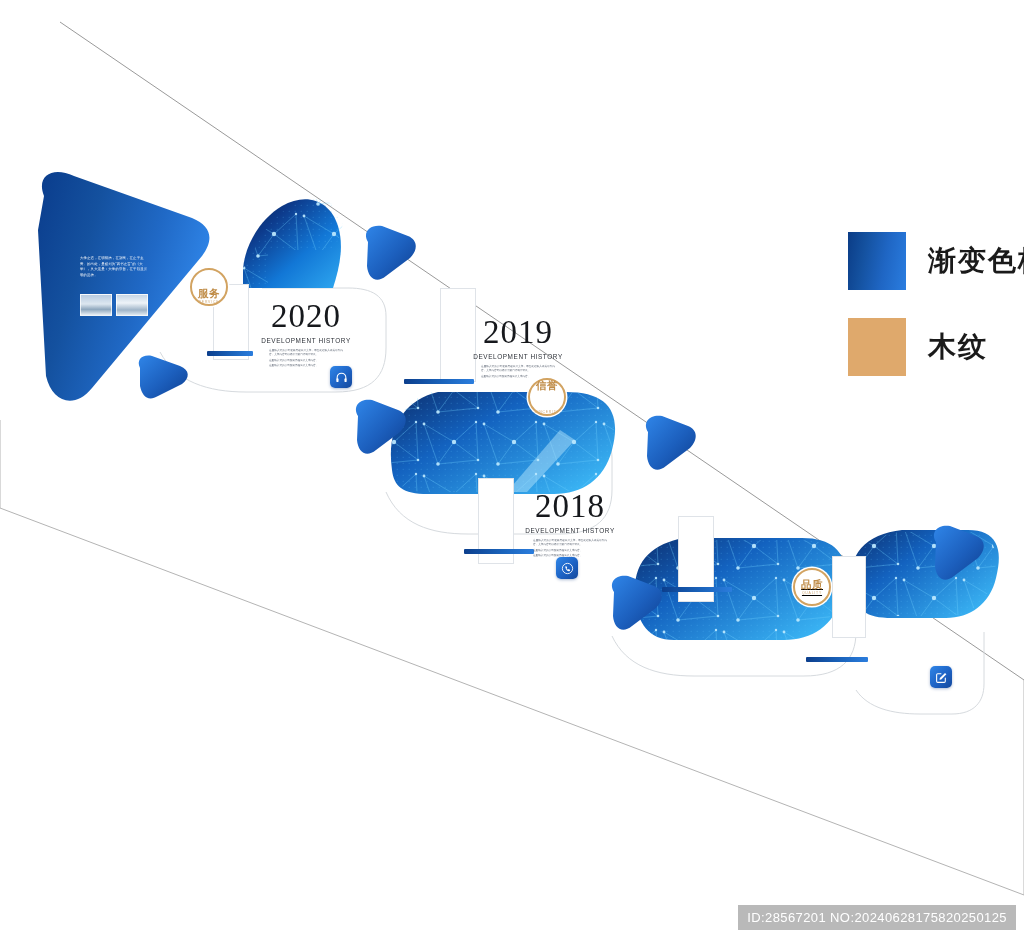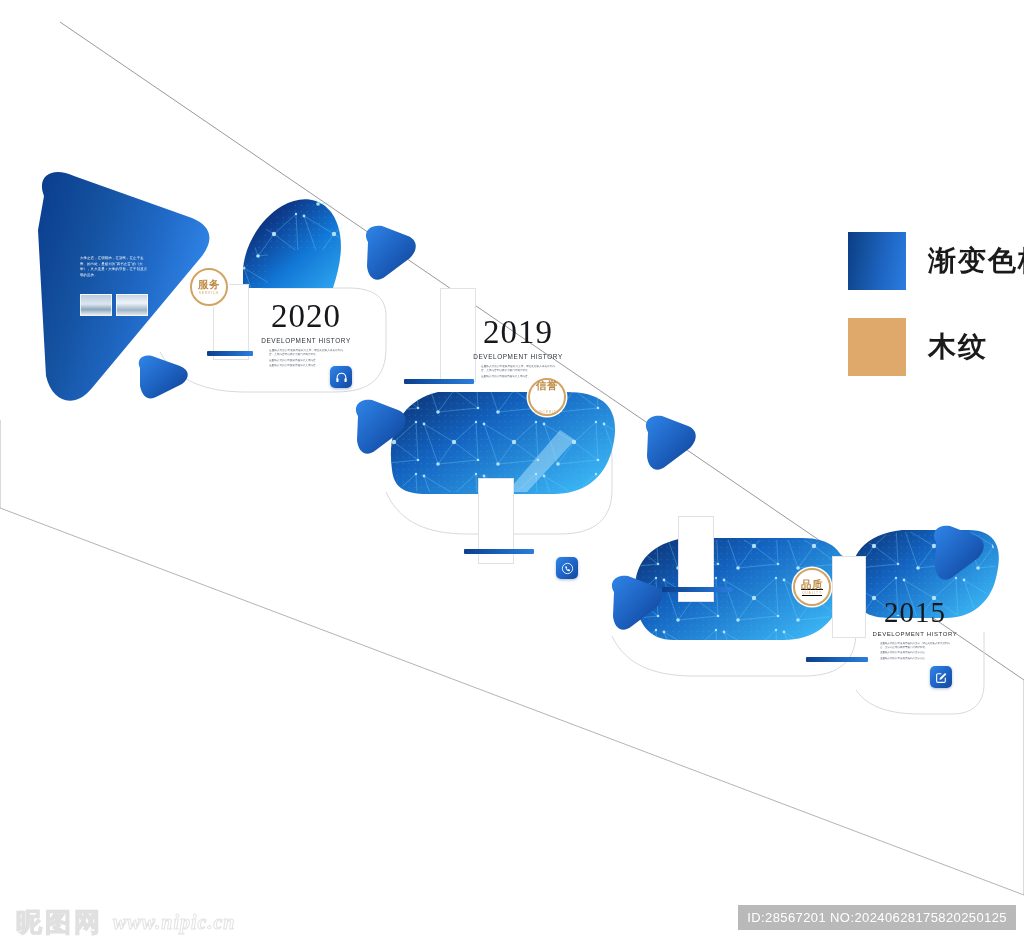--- a/index.html
+++ b/index.html
@@ -278,21 +278,21 @@
   <div class="year-block" style="left:258px; top:300px; width:96px;">
     <div class="year-num" style="font-size:33px;">2020</div>
     <div class="year-sub" style="font-size:6.4px;">DEVELOPMENT HISTORY</div>
     <div class="year-body" style="width:74px; font-size:2.6px;">
       <p>这里输入您的公司发展历程简介文字，请在此处输入相关说明内容，文字内容可以根据需要自行调整替换。</p>
       <p>这里输入您的公司发展历程简介文字内容。</p>
       <p>这里输入您的公司发展历程简介文字内容。</p>
     </div>
   </div>
 
-  <div class="badge" style="left:190px; top:268px;">
+  <div class="badge" style="left:190px; top:268px;justify-content:flex-end;">
     <span class="badge-cn">服务</span>
     <span class="badge-en">SERVICE</span>
   </div>
 
   <div class="app-icon" style="left:330px; top:366px;">
     <svg width="13" height="13" viewBox="0 0 24 24" fill="none" stroke="#ffffff" stroke-width="2" stroke-linecap="round" stroke-linejoin="round">
       <path d="M4 14v-2a8 8 0 0 1 16 0v2"></path>
       <rect x="2.5" y="13.5" width="4" height="7" rx="1.6" fill="#ffffff" stroke="none"></rect>
       <rect x="17.5" y="13.5" width="4" height="7" rx="1.6" fill="#ffffff" stroke="none"></rect>
     </svg>
@@ -311,67 +311,63 @@
   </div>
 
   <div class="badge" style="left:528px; top:378px;justify-content:space-between;">
     <span class="badge-cn">信誉</span>
     <span class="badge-en">SINCERITY</span>
   </div>
 
   <div class="paper-card" style="left:478px; top:478px; width:36px; height:86px;"></div>
   <div class="accent-bar" style="left:464px; top:549px; width:70px;"></div>
 
+  <div class="year-block" style="left:522px; top:490px; width:96px;">
+    <div class="year-num" style="font-size:33px;">2018</div>
+    <div class="year-sub" style="font-size:6.4px;">DEVELOPMENT HISTORY</div>
+    <div class="year-body" style="width:74px; font-size:2.6px;">
+      <p>这里输入您的公司发展历程简介文字，请在此处输入相关说明内容，文字内容可以根据需要自行调整替换。</p>
+      <p>这里输入您的公司发展历程简介文字内容。</p>
+      <p>这里输入您的公司发展历程简介文字内容。</p>
+    </div>
+  </div>
 
   <div class="app-icon" style="left:556px; top:557px;">
     <svg width="13" height="13" viewBox="0 0 24 24">
       <circle cx="12" cy="12" r="9.5" fill="none" stroke="#ffffff" stroke-width="1.6"></circle>
       <path d="M8 8.5c.6-.9 1.6-1 2.2-.2l.9 1.2c.4.6.3 1-.2 1.4l-.6.5c.5 1.2 1.6 2.3 2.8 2.8l.5-.6c.4-.5.8-.6 1.4-.2l1.2.9c.8.6.7 1.6-.2 2.2-1.4 1-3.4.4-5.3-1.4C8.8 13 8 11 8 8.5z" fill="#ffffff"></path>
     </svg>
   </div>
 
   <div class="paper-card" style="left:678px; top:516px; width:36px; height:86px;"></div>
   <div class="accent-bar" style="left:662px; top:587px; width:70px;"></div>
 
 
   <div class="badge" style="left:793px; top:568px;text-decoration:underline;">
     <span class="badge-cn">品质</span>
     <span class="badge-en">QUALITY</span>
   </div>
 
   <div class="paper-card" style="left:832px; top:556px; width:34px; height:82px;"></div>
   <div class="accent-bar" style="left:806px; top:657px; width:62px;"></div>
 
-  <div class="year-block" style="left:868px; top:598px; width:94px;">
-    <div class="year-num" style="font-size:29px;">2015</div>
-    <div class="year-sub" style="font-size:6px;">DEVELOPMENT HISTORY</div>
-    <div class="year-body" style="width:70px; font-size:2.5px;">
-      <p>这里输入您的公司发展历程简介文字，请在此处输入相关说明内容，文字内容可以根据需要自行调整替换。</p>
-      <p>这里输入您的公司发展历程简介文字内容。</p>
-      <p>这里输入您的公司发展历程简介文字内容。</p>
-    </div>
-  </div>
 
   <div class="app-icon" style="left:930px; top:666px;">
     <svg width="13" height="13" viewBox="0 0 24 24" fill="none" stroke="#ffffff" stroke-width="2" stroke-linecap="round" stroke-linejoin="round">
       <path d="M18.5 3.5 21 6l-9.5 9.5-3.2.7.7-3.2z" fill="#ffffff" stroke="none"></path>
       <path d="M19 13v6a2 2 0 0 1-2 2H5a2 2 0 0 1-2-2V7a2 2 0 0 1 2-2h6"></path>
     </svg>
   </div>
 
   <div class="legend">
     <div class="legend-row">
       <div class="legend-swatch grad"></div>
       <div class="legend-label">渐变色板</div>
     </div>
     <div class="legend-row">
       <div class="legend-swatch wood"></div>
       <div class="legend-label">木纹</div>
     </div>
   </div>
 
-  <div class="wm-logo">
-    <span class="wm-cn">昵图网</span>
-    <span class="wm-url">www.nipic.cn</span>
-  </div>
   <div class="wm-id">ID:28567201 NO:20240628175820250125</div>
 
 </div>
 
 </body></html>

